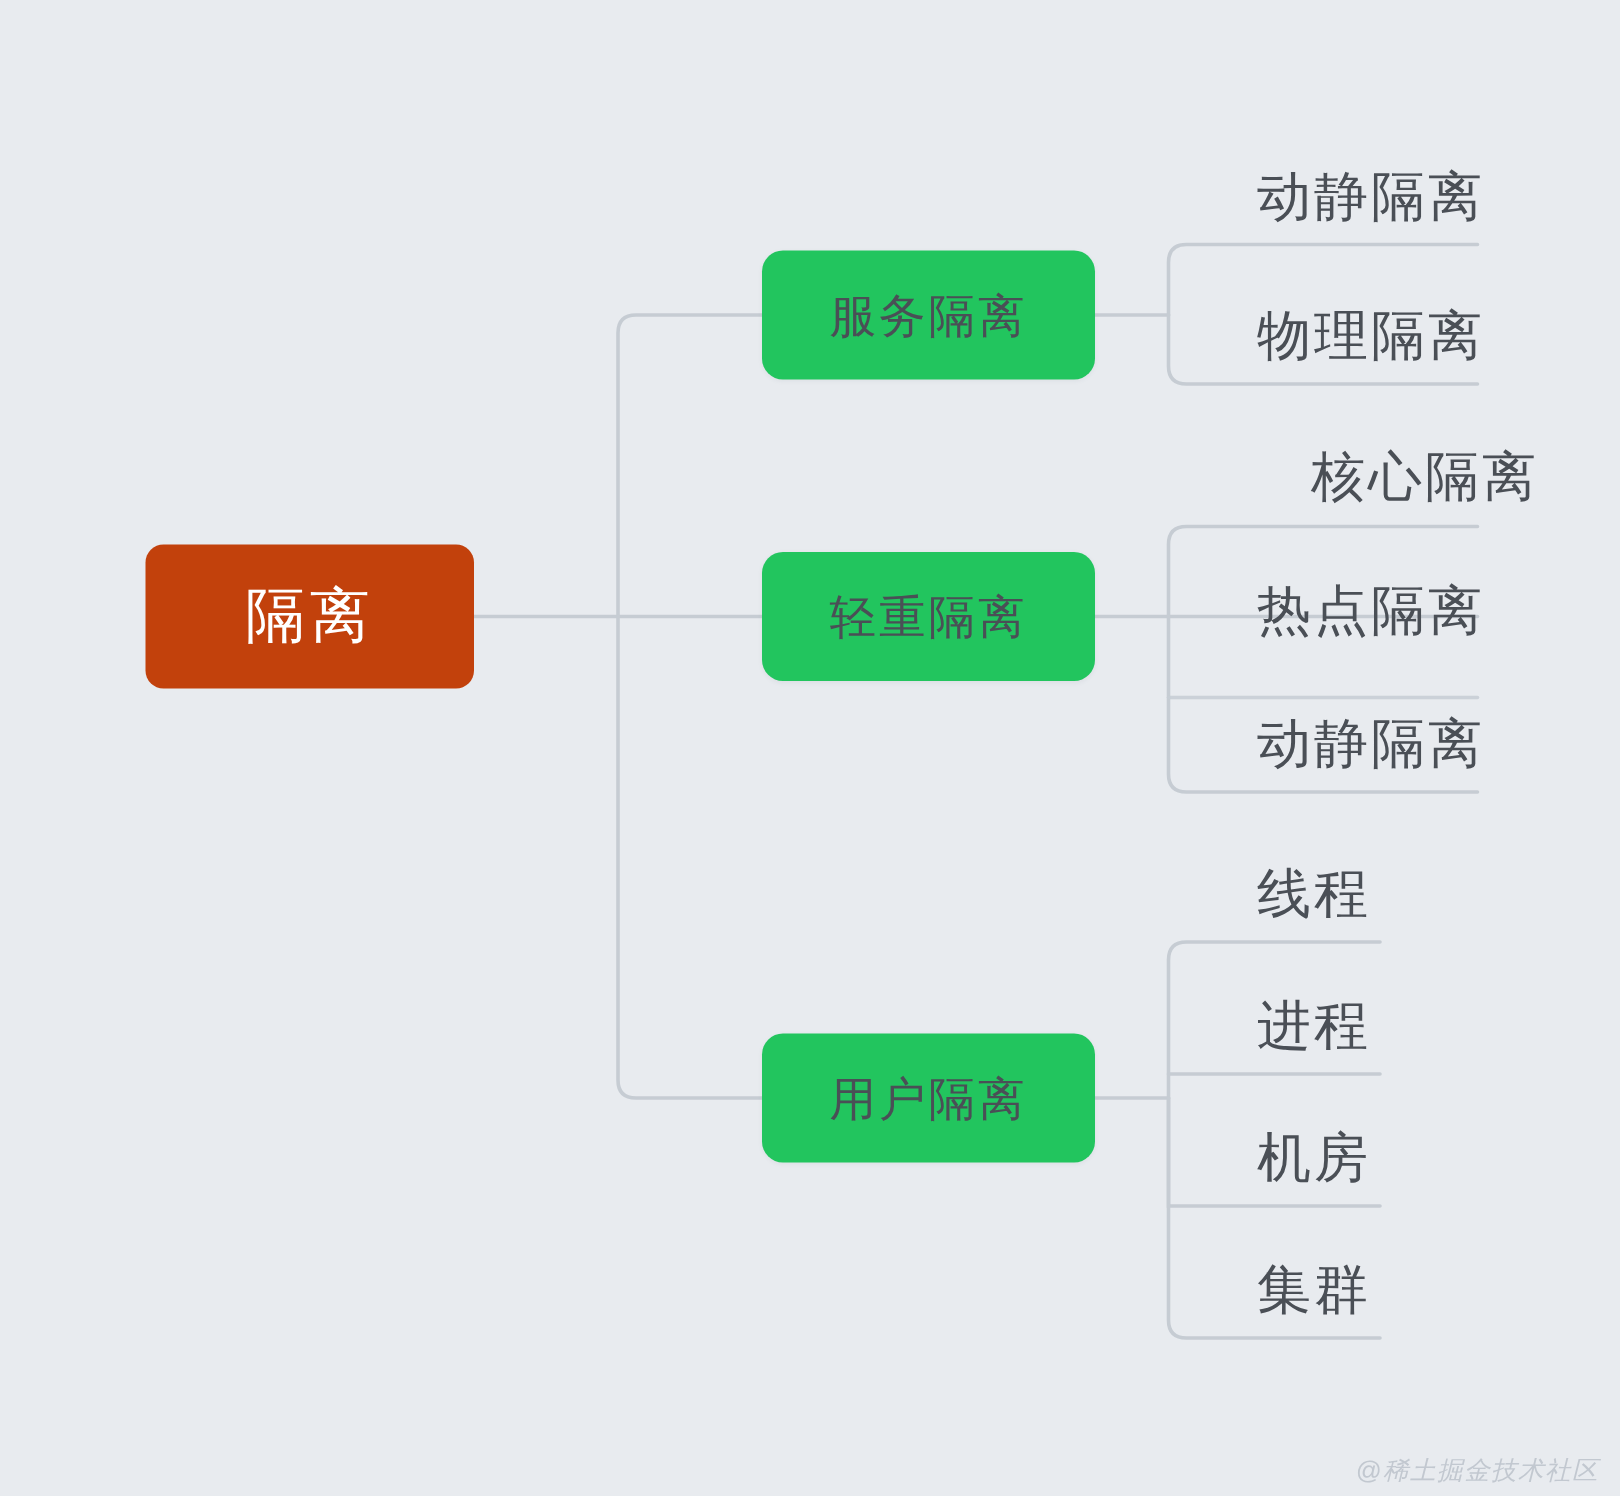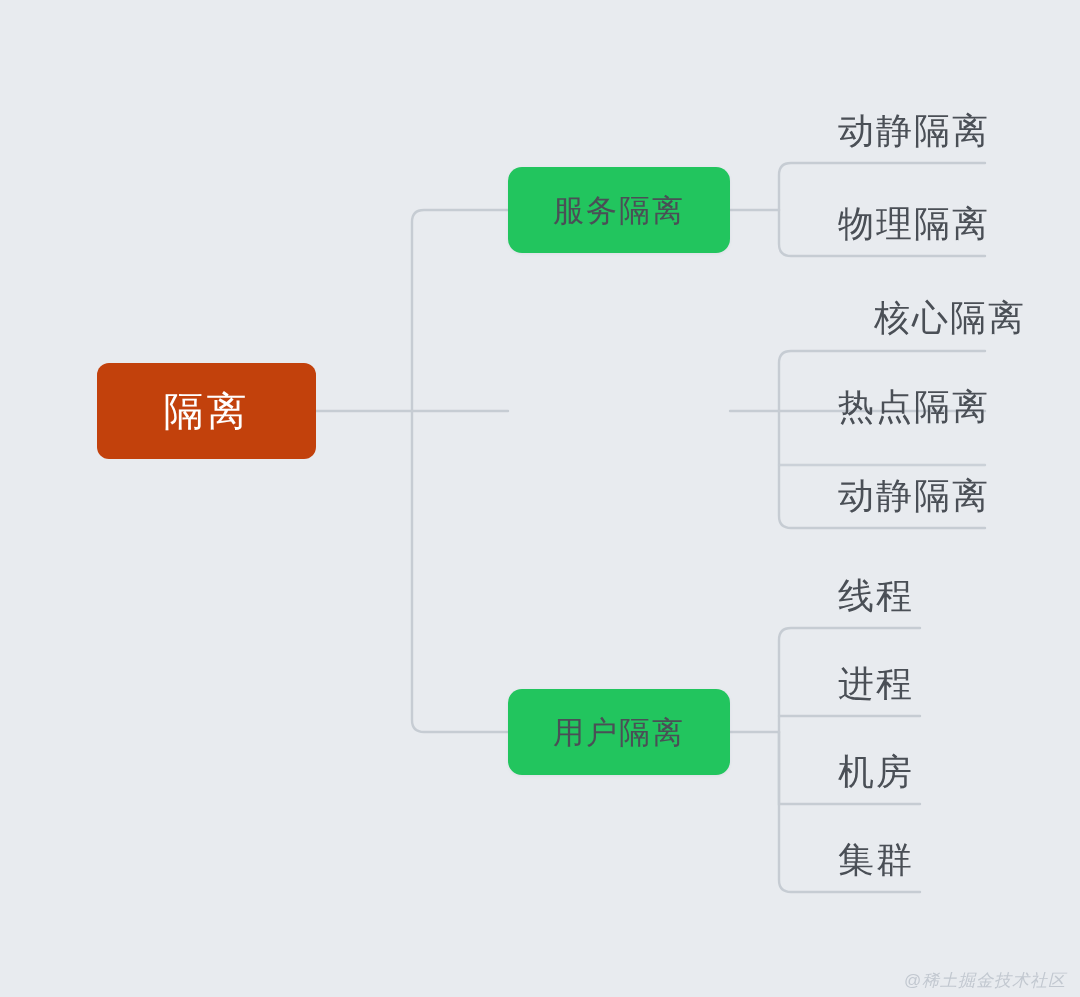--- a/index.html
+++ b/index.html
@@ -134,20 +134,23 @@
     </g>
   </svg>
 
   <div class="root-node">
     <span class="node-text">隔离</span>
   </div>
 
   <div class="branch-node pos-0">
     <span class="node-text">服务隔离</span>
   </div>
+  <div class="branch-node pos-1">
+    <span class="node-text">轻重隔离</span>
+  </div>
   <div class="branch-node pos-2">
     <span class="node-text">用户隔离</span>
   </div>
 
   <div class="leaf-node" style="left:838px; top:105px;">
     <span class="node-text">动静隔离</span>
   </div>
   <div class="leaf-node" style="left:838px; top:198px;">
     <span class="node-text">物理隔离</span>
   </div>

